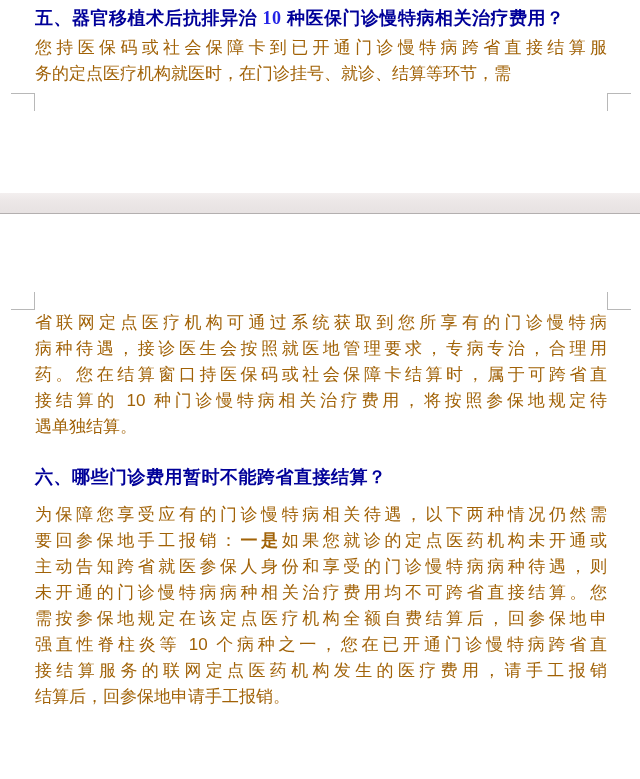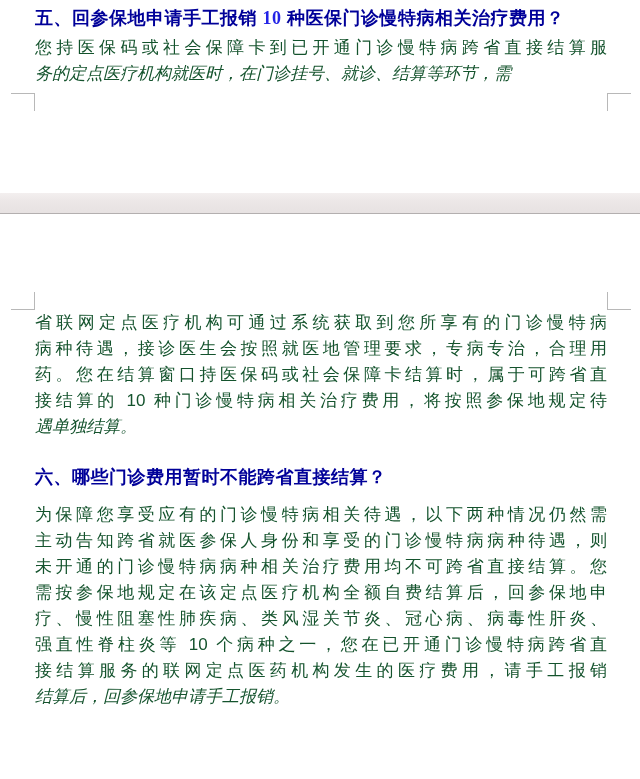--- a/index.html
+++ b/index.html
@@ -32,38 +32,38 @@
     position:absolute; left:35px; width:580px;
     font-size:18px; line-height:22px; font-weight:bold;
     color:var(--heading-color,#000099);
     letter-spacing:0.5px;
     white-space:nowrap;
   }
   #heading5 { top:7px; }
   #heading6 { top:466px; }
   .qheading .num { color:var(--number-color,#2323e6); font-family:Liberation Serif, serif; }
   
-  .para { position:absolute; left:35px; width:572px; color:#14532d; }
+  .para { position:absolute; left:35px; width:572px; color:#a16207; }
   #para1     { top:35px;  }
   #para1cont { top:310px; }
   #para2     { top:502px; }
   .tline {
     width:572px; height:26px;
     font-size:17px; line-height:26px;
     text-align:justify; text-align-last:justify;
     overflow:hidden;
   }
-  .tline.last { text-align-last:left;font-style:italic; }
+  .tline.last { text-align-last:left; }
   .tline .bold { font-weight:bold; }
 </style>
 </head>
 <body>
 
 <div class="page" id="page1">
-  <div class="qheading" id="heading5"><span>五、回参保地申请手工报销 </span><span class="num">10</span><span> 种医保门诊慢特病相关治疗费用？</span></div>
+  <div class="qheading" id="heading5"><span>五、器官移植术后抗排异治 </span><span class="num">10</span><span> 种医保门诊慢特病相关治疗费用？</span></div>
   <div class="para" id="para1">
       <div class="tline"><span>您持医保码或社会保障卡到已开通门诊慢特病跨省直接结算服</span></div>
       <div class="tline last"><span>务的定点医疗机构就医时，在门诊挂号、就诊、结算等环节，需</span></div>
     </div>
 </div>
 
 <div class="mark bl"></div>
 <div class="mark br"></div>
 
 <div id="page-break"></div>
@@ -78,20 +78,20 @@
     <div class="tline"><span>病种待遇，接诊医生会按照就医地管理要求，专病专治，合理用</span></div>
     <div class="tline"><span>药。您在结算窗口持医保码或社会保障卡结算时，属于可跨省直</span></div>
     <div class="tline"><span>接结算的 10 种门诊慢特病相关治疗费用，将按照参保地规定待</span></div>
     <div class="tline last"><span>遇单独结算。</span></div>
   </div>
 
 <div class="qheading" id="heading6"><span>六、哪些门诊费用暂时不能跨省直接结算？</span></div>
 
 <div class="para" id="para2">
     <div class="tline"><span>为保障您享受应有的门诊慢特病相关待遇，以下两种情况仍然需</span></div>
+    <div class="tline"><span>要回参保地手工报销：</span><span class="bold">一是</span><span>如果您就诊的定点医药机构未开通或</span></div>
     <div class="tline"><span>主动告知跨省就医参保人身份和享受的门诊慢特病病种待遇，则</span></div>
     <div class="tline"><span>未开通的门诊慢特病病种相关治疗费用均不可跨省直接结算。您</span></div>
     <div class="tline"><span>需按参保地规定在该定点医疗机构全额自费结算后，回参保地申</span></div>
-    <div class="tline"><span>疗、慢性阻塞性肺疾病、类风湿关节炎、冠心病、病毒性肝炎、</span></div>
     <div class="tline"><span>强直性脊柱炎等 10 个病种之一，您在已开通门诊慢特病跨省直</span></div>
     <div class="tline"><span>接结算服务的联网定点医药机构发生的医疗费用，请手工报销</span></div>
     <div class="tline last"><span>结算后，回参保地申请手工报销。</span></div>
   </div>
 
 </body></html>

